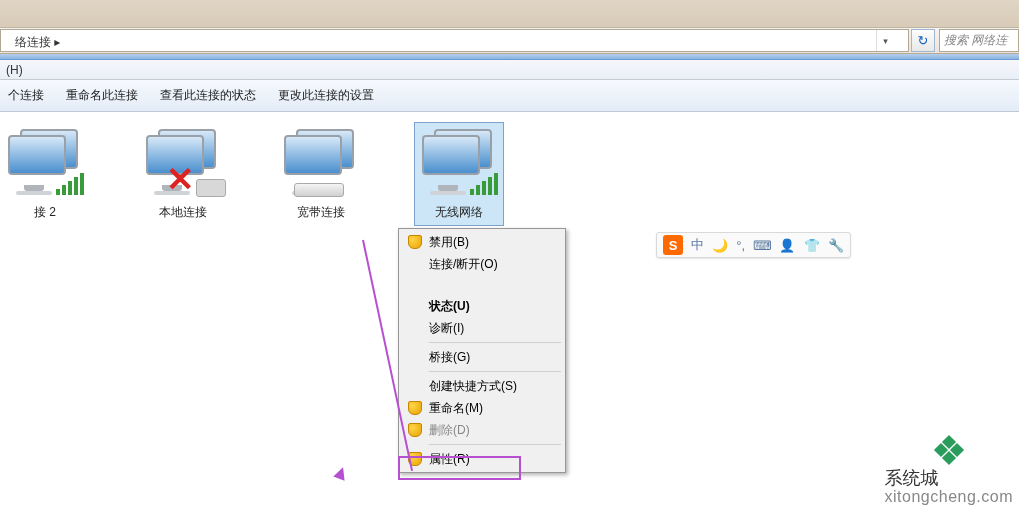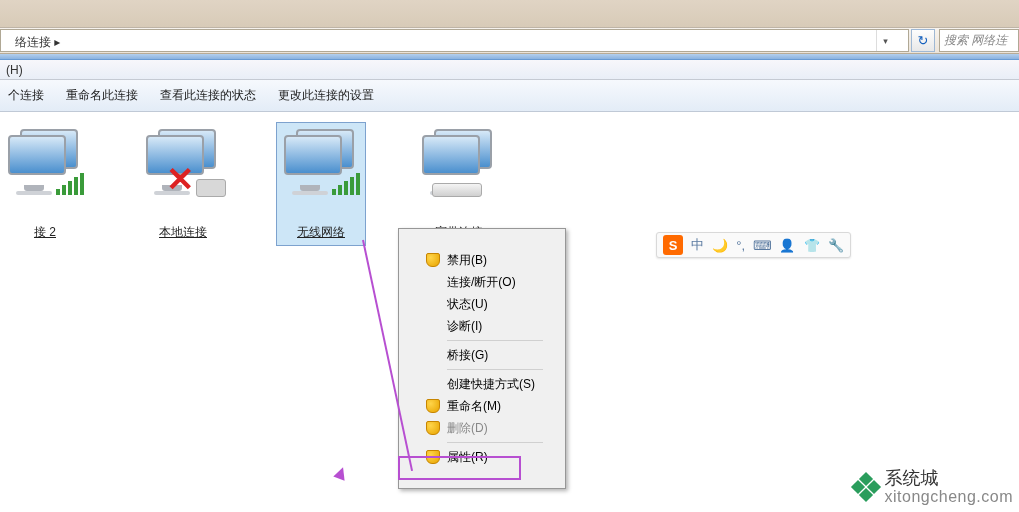--- a/index.html
+++ b/index.html
@@ -22,35 +22,35 @@
   .monitor { width:58px; height:40px; border:2px solid #9aa0a8; border-radius:4px; background:linear-gradient(#d6e8f7,#4a8fce); position:absolute; top:8px; left:2px; }
   .monitor2 { width:58px; height:40px; border:2px solid #9aa0a8; border-radius:4px; background:linear-gradient(#d6e8f7,#4a8fce); position:absolute; top:2px; left:14px; }
   .stand { position:absolute; bottom:14px; left:18px; width:20px; height:6px; background:#b0b4bb; border-radius:0 0 3px 3px; }
   .base { position:absolute; bottom:10px; left:10px; width:36px; height:4px; background:#cfd2d7; border-radius:3px; }
   .signal { position:absolute; bottom:10px; right:0; display:flex; gap:2px; align-items:flex-end; }
   .signal span { width:4px; background:#3a9b3a; display:block; }
   .signal span:nth-child(1){height:6px;} .signal span:nth-child(2){height:10px;} .signal span:nth-child(3){height:14px;} .signal span:nth-child(4){height:18px;} .signal span:nth-child(5){height:22px;}
   .redx { position:absolute; bottom:6px; left:22px; color:#d22; font-size:34px; font-weight:bold; }
   .cable { position:absolute; bottom:8px; right:-4px; width:30px; height:18px; background:#d8d8d8; border:1px solid #aaa; border-radius:3px; }
   .modem { position:absolute; bottom:8px; left:12px; width:50px; height:14px; background:linear-gradient(#f4f4f4,#d0d0d0); border:1px solid #aaa; border-radius:3px; }
-  .item-label { margin-top:20px; line-height:1.3;text-decoration:underline; }
-  .ctx-menu { position:absolute; left:398px; top:116px; width:168px; background:#f0f0f0; border:1px solid #979797; box-shadow:2px 2px 4px rgba(0,0,0,.3); padding:20px; font-size:12px; }
+  .item-label { margin-top:0; line-height:1.3; }
+  .ctx-menu { position:absolute; left:398px; top:116px; width:168px; background:#f0f0f0; border:1px solid #979797; box-shadow:2px 2px 4px rgba(0,0,0,.3); padding:2px; font-size:12px; }
   .ctx-row { display:flex; align-items:center; height:22px; padding:0 8px 0 28px; position:relative; white-space:nowrap; }
-  .ctx-row.bold { font-weight:normal; }
+  .ctx-row.bold { font-weight:bold;margin-top:20px; }
   .ctx-row.disabled { color:#888; }
   .ctx-sep { height:1px; background:#d0d0d0; margin:3px 2px 3px 28px; }
   .ctx-icon { position:absolute; left:6px; top:3px; width:16px; height:16px; display:flex; align-items:center; justify-content:center; }
   .shield { width:14px; height:14px; background:radial-gradient(circle at 30% 30%, #ffd54a, #e8a400); border-radius:2px 2px 6px 6px; border:1px solid #c78500; }
   .highlight-box { position:absolute; left:398px; top:344px; width:123px; height:24px; border:2px solid #b74fd1; pointer-events:none; }
   .arrow-line { position:absolute; left:362px; top:128px; width:2px; height:236px; background:#b74fd1; transform:rotate(-12deg); transform-origin:top; }
   .arrow-head { position:absolute; left:335px; top:355px; width:0; height:0; border-left:6px solid transparent; border-right:6px solid transparent; border-top:12px solid #b74fd1; transform:rotate(200deg); }
   .ime-bar { position:absolute; left:656px; top:120px; height:26px; display:flex; align-items:center; border:1px solid #d9d9d9; border-radius:3px; background:#fafafa; padding:0 6px; gap:8px; box-shadow:0 1px 2px rgba(0,0,0,.1); font-size:13px; }
   .ime-logo { width:20px; height:20px; background:#ff6a00; border-radius:3px; color:#fff; font-weight:bold; display:flex; align-items:center; justify-content:center; font-size:13px; }
   .ime-item { color:#5a7aa0; display:flex; align-items:center; }
-  .watermark { position:absolute; right:6px; bottom:6px; display:flex; align-items:center; gap:6px; }
+  .watermark { position:absolute; right:6px; bottom:6px; display:flex; align-items:center; gap:6px;flex-direction:column; }
   .wm-logo { width:26px; height:26px; position:relative; }
   .wm-logo span { position:absolute; width:10px; height:10px; background:#2a9d5c; transform:rotate(45deg); }
   .wm-logo span:nth-child(1){left:8px; top:0;} .wm-logo span:nth-child(2){left:0; top:8px;} .wm-logo span:nth-child(3){left:16px; top:8px;} .wm-logo span:nth-child(4){left:8px; top:16px;}
   .wm-text { display:flex; flex-direction:column; line-height:1.1; }
   .wm-title { font-size:18px; color:#333; font-weight:500; }
   .wm-url { font-size:16px; color:#888; letter-spacing:.5px; }
 </style>
 </head>
 <body>
 
@@ -107,46 +107,46 @@
         <div class="monitor2"></div>
           <div class="monitor"></div>
           <div class="stand"></div>
           <div class="base"></div>
         <div class="redx">✕</div>
         <div class="cable"></div>
       </div>
       <div class="item-label">本地连接</div>
     </div>
 
+    <div class="item">
+      <div class="icon-wrap">
+        <div class="monitor2"></div>
+          <div class="monitor"></div>
+          <div class="stand"></div>
+          <div class="base"></div>
+        <div class="modem"></div>
+      </div>
+      <div class="item-label">宽带连接</div>
+    </div>
+
     <div class="item selected">
       <div class="icon-wrap">
         <div class="monitor2"></div>
           <div class="monitor"></div>
           <div class="stand"></div>
           <div class="base"></div>
         <div class="signal">
             <span></span>
             <span></span>
             <span></span>
             <span></span>
             <span></span>
           </div>
       </div>
       <div class="item-label">无线网络</div>
-    </div>
-
-    <div class="item">
-      <div class="icon-wrap">
-        <div class="monitor2"></div>
-          <div class="monitor"></div>
-          <div class="stand"></div>
-          <div class="base"></div>
-        <div class="modem"></div>
-      </div>
-      <div class="item-label">宽带连接</div>
     </div>
 
   </div>
 
   <div class="ctx-menu">
     <div class="ctx-row">
         <span class="ctx-icon">
           <span class="shield"></span>
         </span>
         <span>禁用(B)</span>

